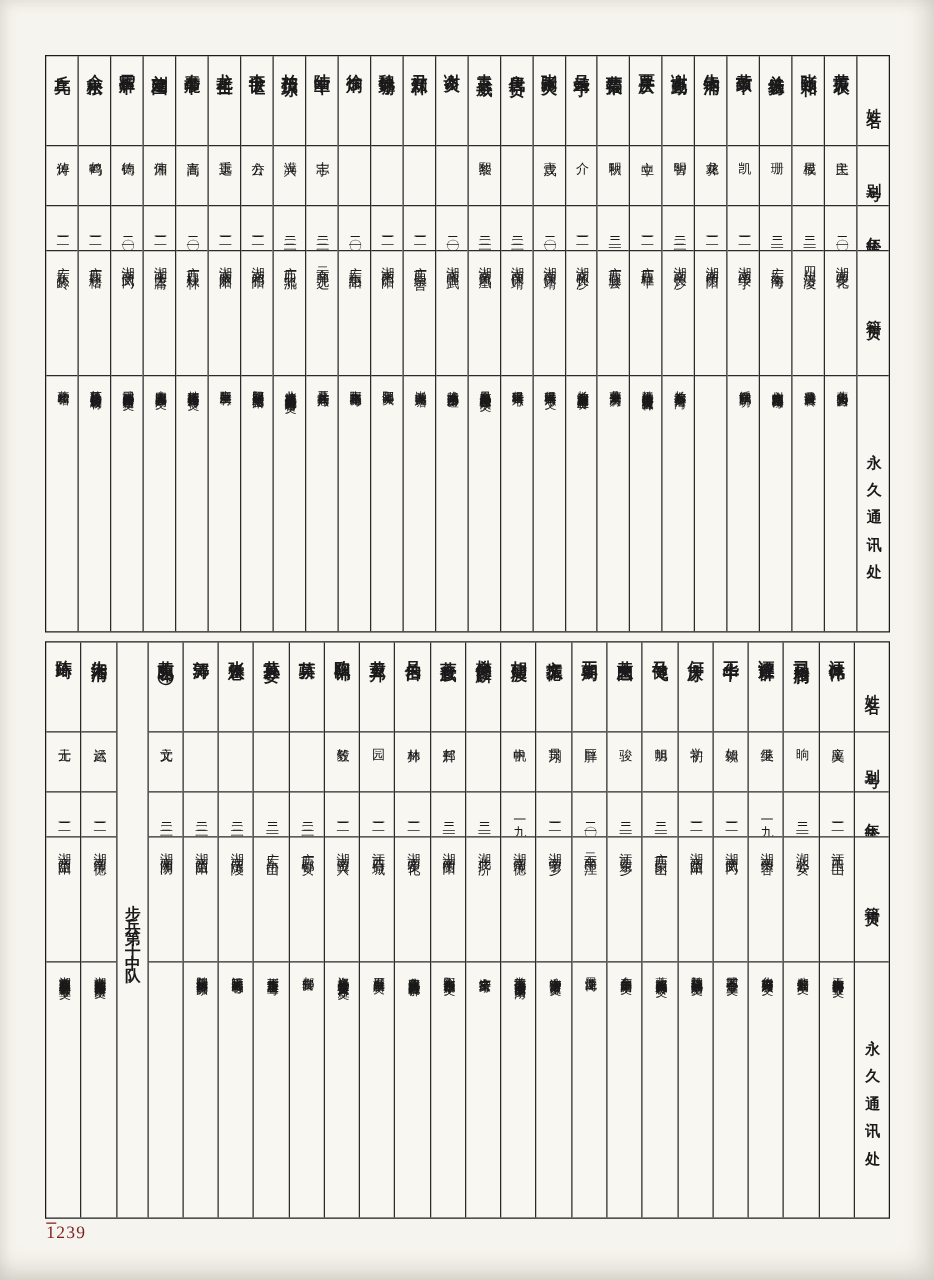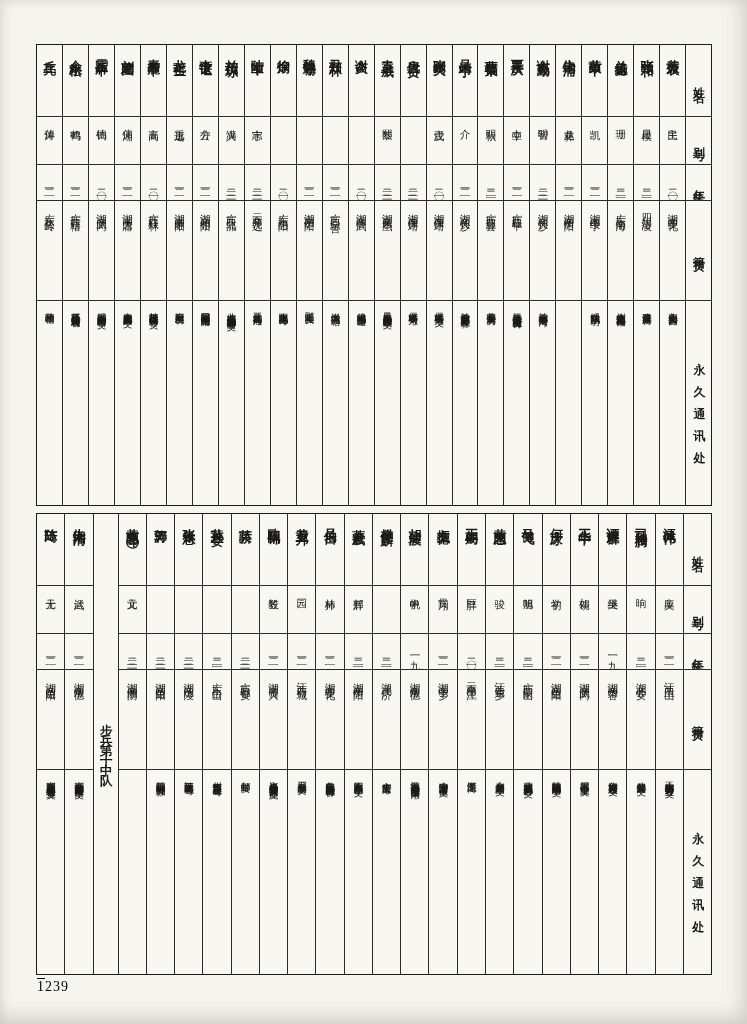--- a/index.html
+++ b/index.html
@@ -46,21 +46,21 @@
   
   .header-col .cell{align-items:center;justify-content:center;padding:0;}
   .header-col .vtext{font-size:12px;font-weight:600;letter-spacing:4px;}
   .header-col .c-addr .vtext{font-size:12px;letter-spacing:22px;padding-top:10px;}
   
   .divider-col{flex:0 0 24px;}
   .divider-col .cell{height:100%;border-bottom:none;align-items:center;justify-content:center;padding:0;}
   .divider-col .vtext{font-size:12.5px;font-weight:600;letter-spacing:10px;}
   .page-number{
     position:absolute;left:37px;top:979px;
-    font-size:14px;letter-spacing:1px;color:#000000;text-align:right;
+    font-size:14px;letter-spacing:1px;color:#7f1d1d;text-align:right;
   }
   .page-number .bar{text-decoration:overline;}
 </style>
 </head>
 <body>
 
 <div class="roster" id="table-top">
     <div class="col">
       <div class="cell c-name">
         <span class="vtext">丘亮</span>

